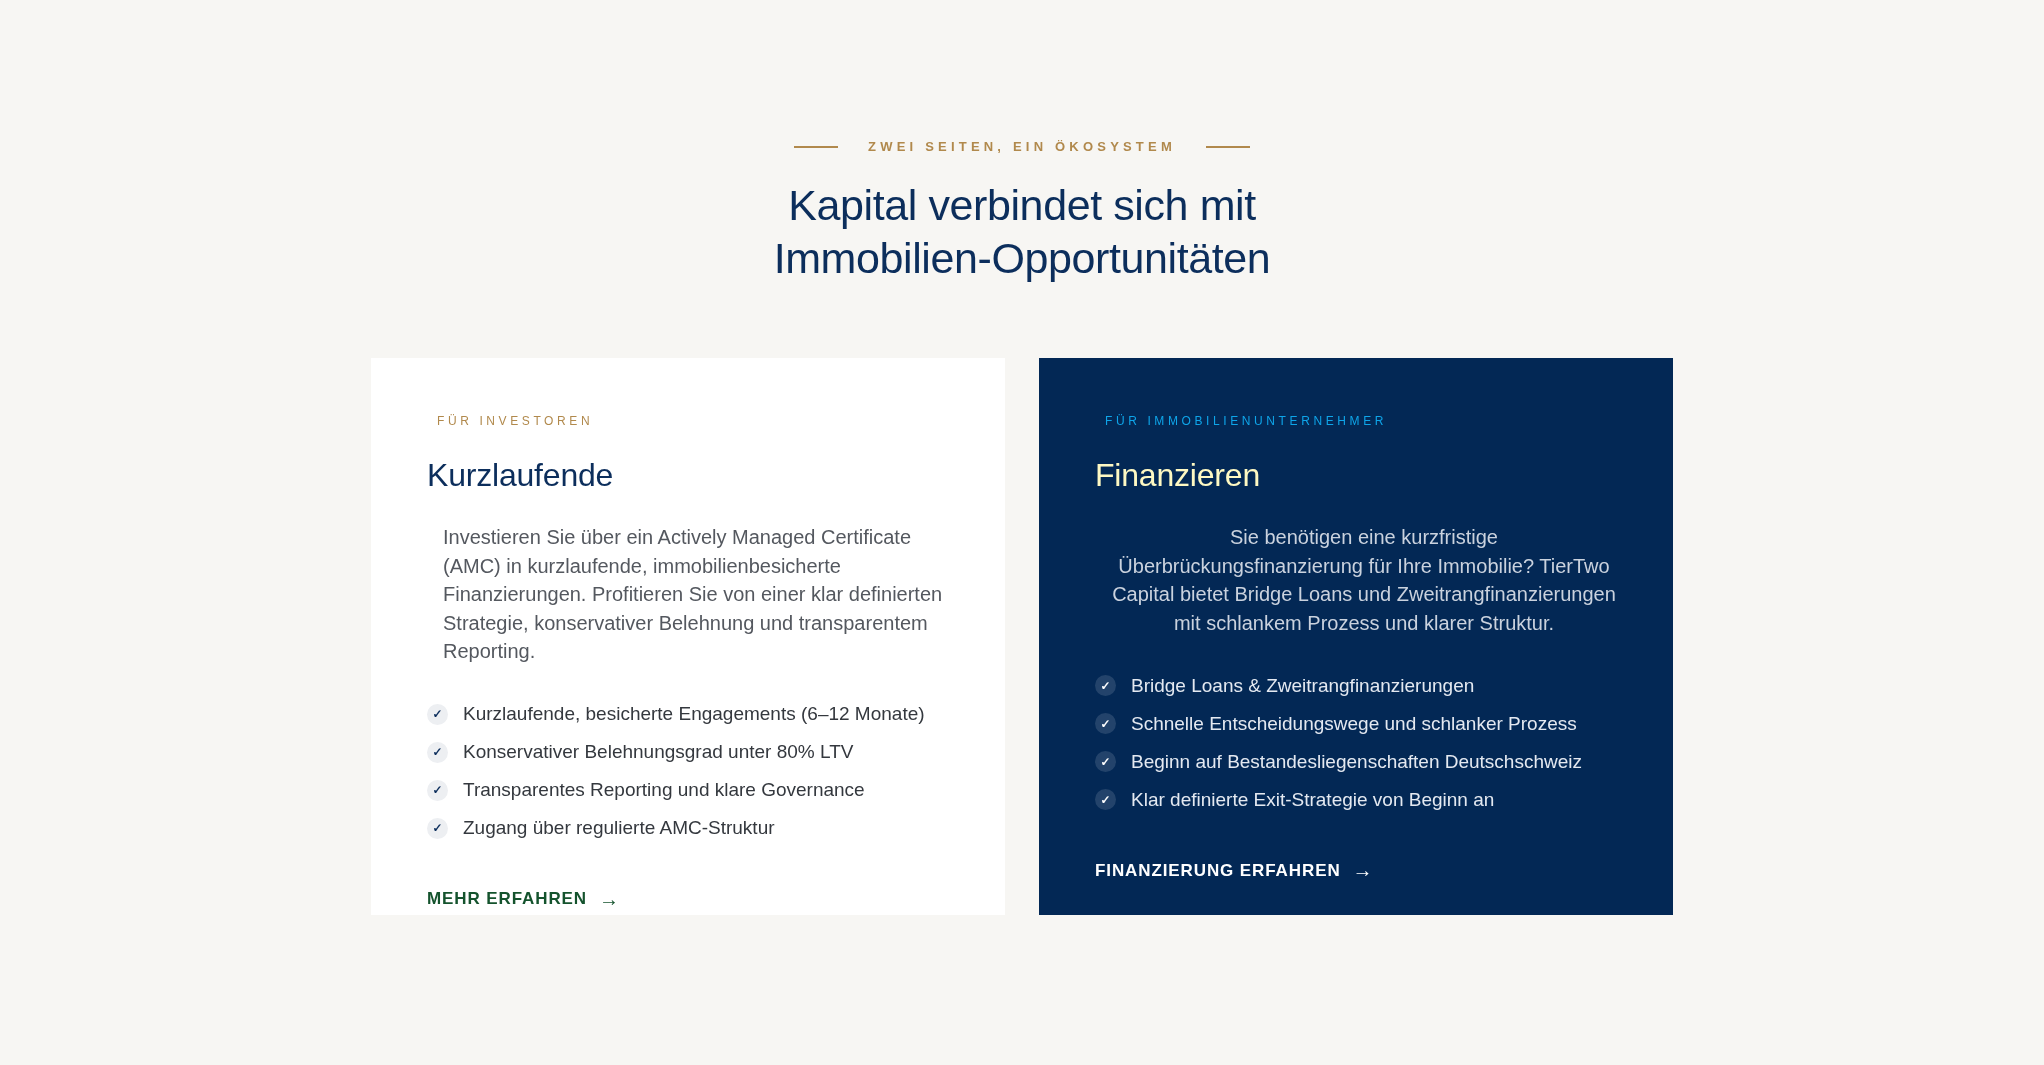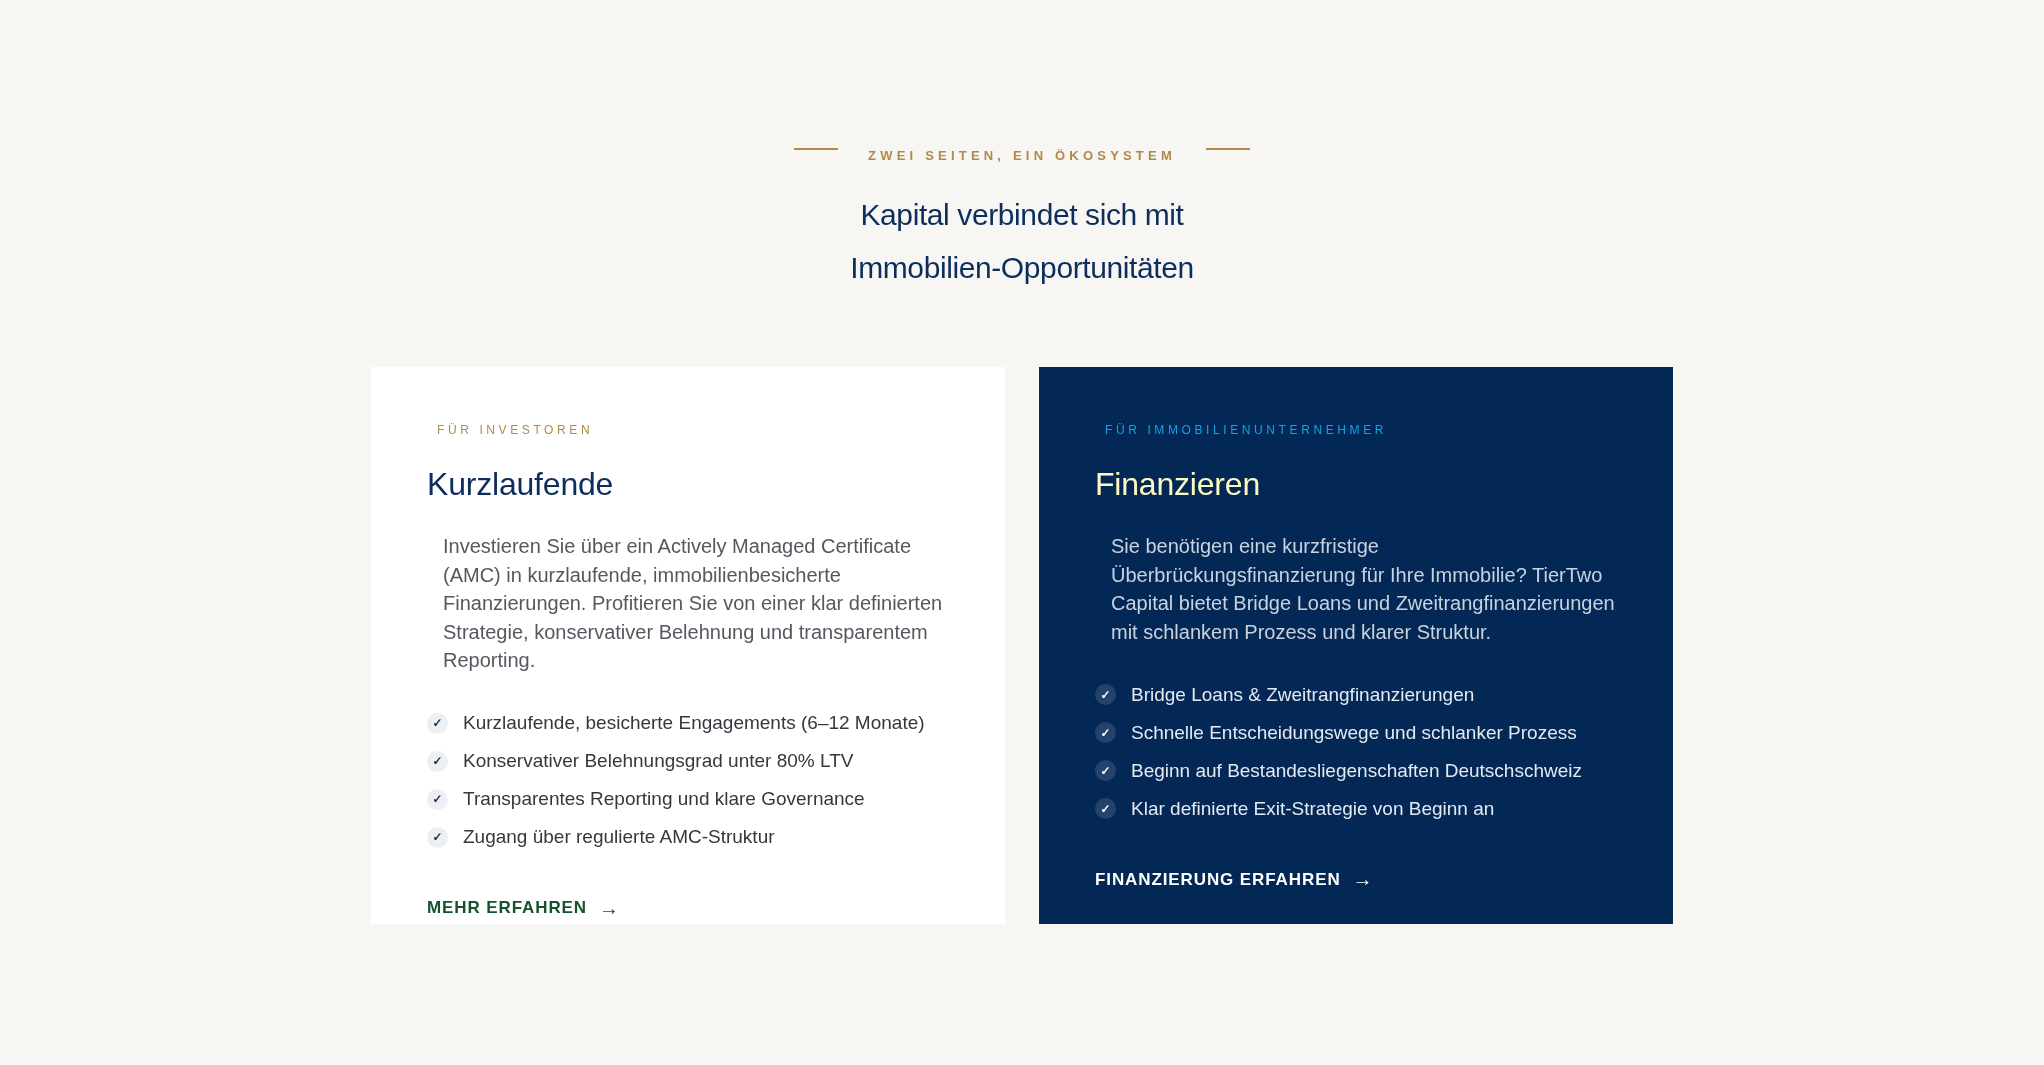--- a/index.html
+++ b/index.html
@@ -10,32 +10,32 @@
     background: #f7f6f3;
     font-family: "Liberation Sans", sans-serif;
     overflow: hidden;
   }
   .section { padding-top: 139px; }
 
   
   .section-head { text-align: center; }
   .eyebrow {
     display: flex;
+    align-items: center;
     justify-content: center;
     gap: 30px;
     color: #b1894c;
     font-size: 13px;
     font-weight: 700;
     letter-spacing: 4.2px;
-    margin-top: 9px;
   }
   .eyebrow-dash { width: 44px; height: 2px; background: #b1894c; }
   .section-title {
     margin: 25px 0 0 0;
-    font-size: 30px;
+    font-size: 43px;
     line-height: 53px;
     font-weight: 500;
     color: #0c2e5c;
     letter-spacing: -0.4px;
   }
   .section-title span { display: block; }
 
   
   .cards {
     display: flex;
@@ -69,21 +69,21 @@
   }
   .card-dark .card-title { color: #fef9c3; }
 
   .card-desc {
     margin: 29px 0 0 16px;
     font-size: 20px;
     line-height: 28.5px;
     color: #54585f;
     max-width: 522px;
   }
-  .card-dark .card-desc { color: #cad2de; }
+  .card-dark .card-desc { color: #cad2de; text-align: center; }
 
   .card-list {
     list-style: none;
     margin: 38px 0 0 0;
     padding: 0;
   }
   .list-item {
     display: flex;
     align-items: center;
     gap: 15px;

